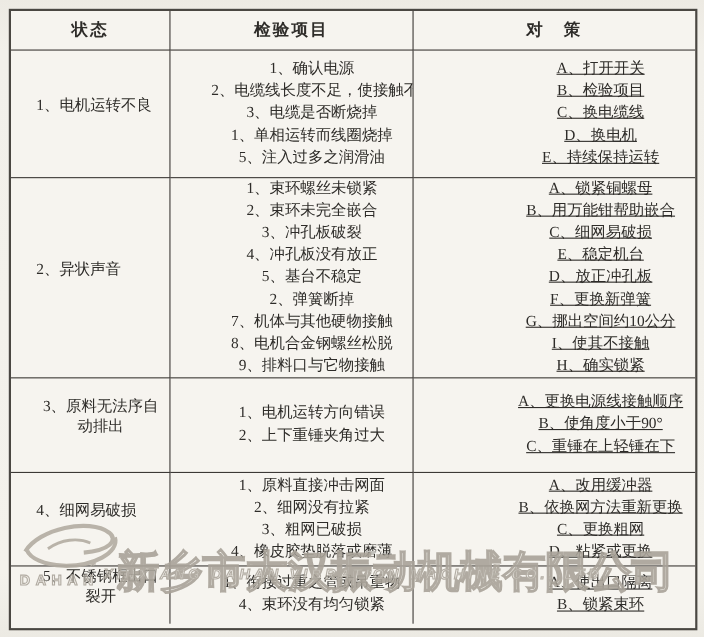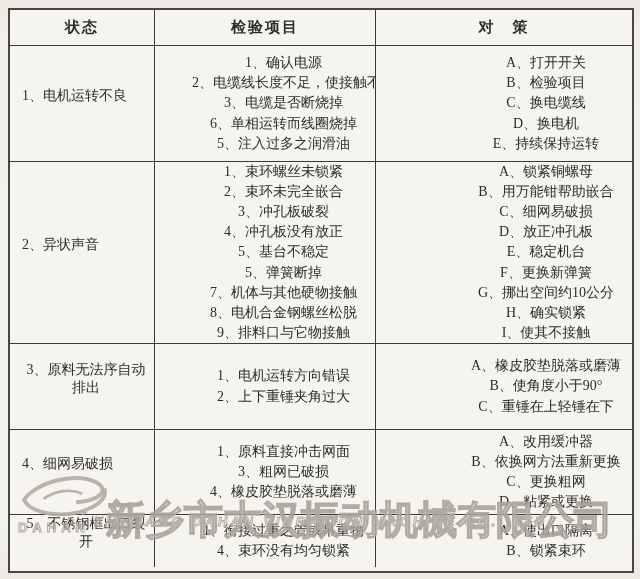--- a/index.html
+++ b/index.html
@@ -23,29 +23,29 @@
   }
   .cell{box-sizing:border-box;overflow:hidden;text-align:center;}
   .br{border-right:1px solid #3c3936;}
   .bb{border-bottom:1px solid #3c3936;}
   .hdr{
     display:flex;align-items:center;justify-content:center;
     font-size:15px;letter-spacing:2px;font-weight:600;
   }
   .status-cell{
     display:flex;align-items:center;
-    padding:0 4px 16px 12px;font-size:14px;
+    padding:0 4px 16px 23px;font-size:14px;
   }
   .list-cell ul{
     list-style:none;margin:0;padding:0;height:100%;
     display:flex;flex-direction:column;justify-content:center;
   }
   .list-cell li{line-height:20.2px;font-size:14px;white-space:nowrap;}
   .checks-cell{padding-left:37px;}
-  .actions-cell{padding-left:84px;}
+  .actions-cell{padding-left:84px;text-decoration:underline;}
 
   
   .watermark{position:absolute;left:0;top:0;width:640px;height:579px;z-index:5;pointer-events:none;opacity:.9;}
   .wm-logo{position:absolute;left:16px;top:474px;width:98px;height:48px;}
   .wm-logo svg{width:100%;height:100%;}
   .wm-dahan{
     position:absolute;left:18px;top:520px;
     font-family:"Liberation Sans","DejaVu Sans",sans-serif;
     font-size:13px;font-weight:bold;letter-spacing:5px;
     color:rgba(243,241,235,0.4);-webkit-text-stroke:1px #aaa49a;
@@ -73,21 +73,21 @@
   <div class="cell hdr br bb">状态</div>
   <div class="cell hdr br bb">检验项目</div>
   <div class="cell hdr bb">对　策</div>
 
   <div class="cell status-cell br bb">1、电机运转不良</div>
   <div class="cell list-cell checks-cell br bb">
     <ul>
         <li>1、确认电源</li>
         <li>2、电缆线长度不足，使接触不良</li>
         <li>3、电缆是否断烧掉</li>
-        <li>6、单相运转而线圈烧掉</li>
+        <li>1、单相运转而线圈烧掉</li>
         <li>5、注入过多之润滑油</li>
       </ul>
   </div>
   <div class="cell list-cell actions-cell bb">
     <ul>
         <li>A、打开开关</li>
         <li>B、检验项目</li>
         <li>C、换电缆线</li>
         <li>D、换电机</li>
         <li>E、持续保持运转</li>
@@ -95,59 +95,60 @@
   </div>
 
   <div class="cell status-cell br bb">2、异状声音</div>
   <div class="cell list-cell checks-cell br bb">
     <ul>
         <li>1、束环螺丝未锁紧</li>
         <li>2、束环未完全嵌合</li>
         <li>3、冲孔板破裂</li>
         <li>4、冲孔板没有放正</li>
         <li>5、基台不稳定</li>
-        <li>5、弹簧断掉</li>
+        <li>2、弹簧断掉</li>
         <li>7、机体与其他硬物接触</li>
         <li>8、电机合金钢螺丝松脱</li>
         <li>9、排料口与它物接触</li>
       </ul>
   </div>
   <div class="cell list-cell actions-cell bb">
     <ul>
         <li>A、锁紧铜螺母</li>
         <li>B、用万能钳帮助嵌合</li>
         <li>C、细网易破损</li>
+        <li>E、稳定机台</li>
         <li>D、放正冲孔板</li>
-        <li>E、稳定机台</li>
         <li>F、更换新弹簧</li>
         <li>G、挪出空间约10公分</li>
+        <li>I、使其不接触</li>
         <li>H、确实锁紧</li>
-        <li>I、使其不接触</li>
       </ul>
   </div>
 
   <div class="cell status-cell br bb">3、原料无法序自动排出</div>
   <div class="cell list-cell checks-cell br bb">
     <ul>
         <li>1、电机运转方向错误</li>
         <li>2、上下重锤夹角过大</li>
       </ul>
   </div>
   <div class="cell list-cell actions-cell bb">
     <ul>
-        <li>A、橡皮胶垫脱落或磨薄</li>
+        <li>A、更换电源线接触顺序</li>
         <li>B、使角度小于90°</li>
         <li>C、重锤在上轻锤在下</li>
       </ul>
   </div>
 
   <div class="cell status-cell br bb">4、细网易破损</div>
   <div class="cell list-cell checks-cell br bb">
     <ul>
         <li>1、原料直接冲击网面</li>
+        <li>2、细网没有拉紧</li>
         <li>3、粗网已破损</li>
         <li>4、橡皮胶垫脱落或磨薄</li>
       </ul>
   </div>
   <div class="cell list-cell actions-cell bb">
     <ul>
         <li>A、改用缓冲器</li>
         <li>B、依换网方法重新更换</li>
         <li>C、更换粗网</li>
         <li>D、粘紧或更换</li>

